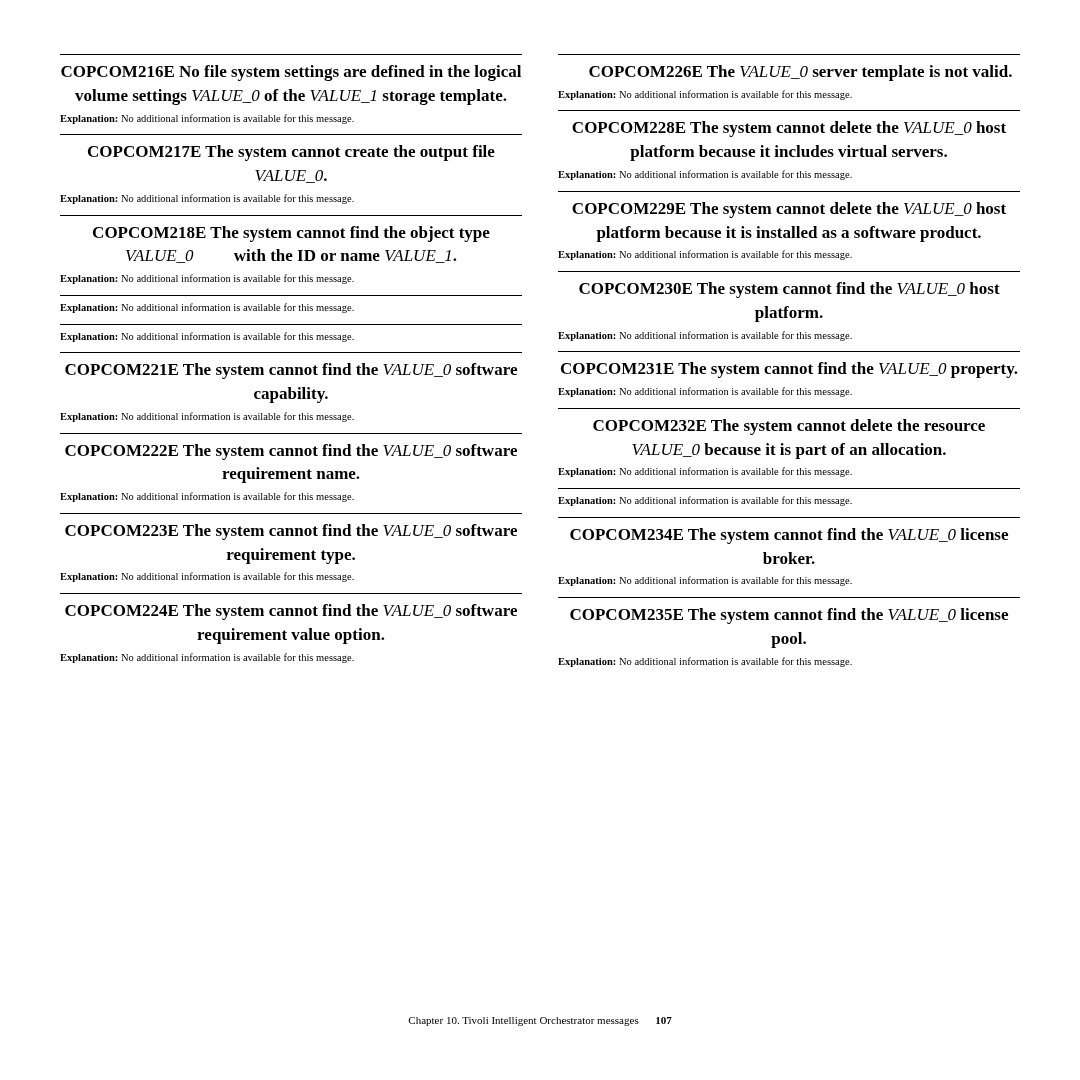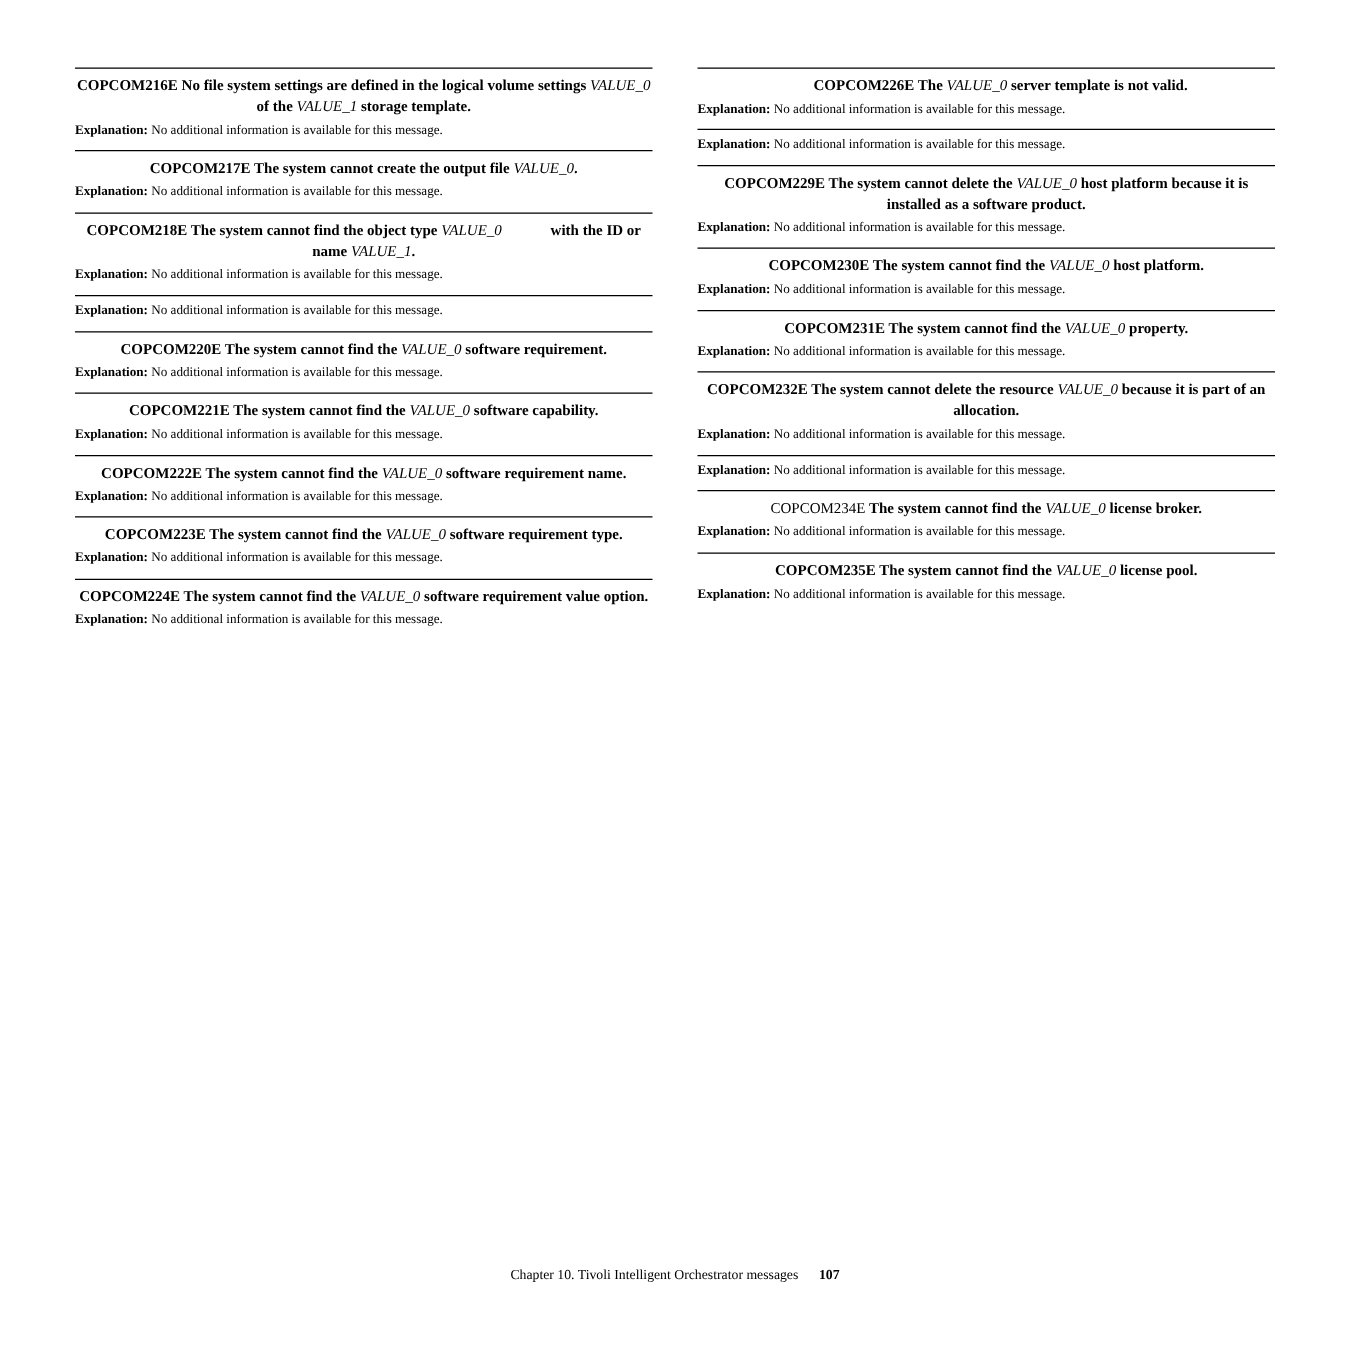--- a/index.html
+++ b/index.html
@@ -28,21 +28,21 @@
       flex: 1;
       display: flex;
       flex-direction: column;
     }
     .entry {
       border-top: 1px solid #000000;
       padding-top: 5px;
       margin-bottom: 8px;
     }
     .entry-title {
-      font-size: 12px;
+      font-size: 17px;
       font-weight: bold;
       text-align: center;
       line-height: 1.4;
       margin-bottom: 4px;
     }
     .entry-title .italic {
       font-style: italic;
       font-weight: normal;
     }
     .entry-body {
@@ -81,21 +81,20 @@
           <div class="entry-body"><span class="label">Explanation:  </span><span>No additional information is available for this message.</span></div>
         </div>
         <div class="entry">
           <div class="entry-title"><span style="font-weight: bold;">COPCOM218E</span><span style="font-weight: bold;">  The system cannot find the object type </span><span class="italic" style="font-style: italic;">VALUE_0</span><span style="font-weight: bold; margin-left: 36px;"> with the ID or name </span><span class="italic" style="font-style: italic;">VALUE_1</span><span style="font-weight: bold;">.</span></div>
           <div class="entry-body"><span class="label">Explanation:  </span><span>No additional information is available for this message.</span></div>
         </div>
         <div class="entry">
           <div class="entry-body"><span class="label">Explanation:  </span><span>No additional information is available for this message.</span></div>
         </div>
         <div class="entry">
-          <div class="entry-title"><span style="font-weight: bold;">COPCOM220E</span><span style="font-weight: bold;">  The system cannot find the </span><span class="italic" style="font-style: italic;">VALUE_0</span><span style="font-weight: bold;"> software requirement.</span></div>
           <div class="entry-body"><span class="label">Explanation:  </span><span>No additional information is available for this message.</span></div>
         </div>
         <div class="entry">
           <div class="entry-title"><span style="font-weight: bold;">COPCOM221E</span><span style="font-weight: bold;">  The system cannot find the </span><span class="italic" style="font-style: italic;">VALUE_0</span><span style="font-weight: bold;"> software capability.</span></div>
           <div class="entry-body"><span class="label">Explanation:  </span><span>No additional information is available for this message.</span></div>
         </div>
         <div class="entry">
           <div class="entry-title"><span style="font-weight: bold;">COPCOM222E</span><span style="font-weight: bold;">  The system cannot find the </span><span class="italic" style="font-style: italic;">VALUE_0</span><span style="font-weight: bold;"> software requirement name.</span></div>
           <div class="entry-body"><span class="label">Explanation:  </span><span>No additional information is available for this message.</span></div>
         </div>
@@ -107,20 +106,21 @@
           <div class="entry-title"><span style="font-weight: bold;">COPCOM224E</span><span style="font-weight: bold;">  The system cannot find the </span><span class="italic" style="font-style: italic;">VALUE_0</span><span style="font-weight: bold;"> software requirement value option.</span></div>
           <div class="entry-body"><span class="label">Explanation:  </span><span>No additional information is available for this message.</span></div>
         </div>
       </div>
     <div class="column" id="right-col">
         <div class="entry">
           <div class="entry-title"><span style="font-weight: bold; margin-left: 23px;">COPCOM226E</span><span style="font-weight: bold;">  The </span><span class="italic" style="font-style: italic;">VALUE_0</span><span style="font-weight: bold;"> server template is not valid.</span></div>
           <div class="entry-body"><span class="label">Explanation:  </span><span>No additional information is available for this message.</span></div>
         </div>
         <div class="entry">
+          <div class="entry-title"><span style="font-weight: bold;">COPCOM228E</span><span style="font-weight: bold;">  The system cannot delete the </span><span class="italic" style="font-style: italic;">VALUE_0</span><span style="font-weight: bold;"> host platform because it includes virtual servers.</span></div>
           <div class="entry-body"><span class="label">Explanation:  </span><span>No additional information is available for this message.</span></div>
         </div>
         <div class="entry">
           <div class="entry-title"><span style="font-weight: bold;">COPCOM229E</span><span style="font-weight: bold;">  The system cannot delete the </span><span class="italic" style="font-style: italic;">VALUE_0</span><span style="font-weight: bold;"> host platform because it is installed as a software product.</span></div>
           <div class="entry-body"><span class="label">Explanation:  </span><span>No additional information is available for this message.</span></div>
         </div>
         <div class="entry">
           <div class="entry-title"><span style="font-weight: bold;">COPCOM230E</span><span style="font-weight: bold;">  The system cannot find the </span><span class="italic" style="font-style: italic;">VALUE_0</span><span style="font-weight: bold;"> host platform.</span></div>
           <div class="entry-body"><span class="label">Explanation:  </span><span>No additional information is available for this message.</span></div>
         </div>
@@ -129,21 +129,21 @@
           <div class="entry-body"><span class="label">Explanation:  </span><span>No additional information is available for this message.</span></div>
         </div>
         <div class="entry">
           <div class="entry-title"><span style="font-weight: bold;">COPCOM232E</span><span style="font-weight: bold;">  The system cannot delete the resource </span><span class="italic" style="font-style: italic;">VALUE_0</span><span style="font-weight: bold;"> because it is part of an allocation.</span></div>
           <div class="entry-body"><span class="label">Explanation:  </span><span>No additional information is available for this message.</span></div>
         </div>
         <div class="entry">
           <div class="entry-body"><span class="label">Explanation:  </span><span>No additional information is available for this message.</span></div>
         </div>
         <div class="entry">
-          <div class="entry-title"><span style="font-weight: normal; text-align: right;">COPCOM234E</span><span style="font-weight: bold;">  The system cannot find the </span><span class="italic" style="font-style: italic;">VALUE_0</span><span style="font-weight: bold;"> license broker.</span></div>
+          <div class="entry-title"><span style="font-weight: bold; text-align: right;">COPCOM234E</span><span style="font-weight: bold;">  The system cannot find the </span><span class="italic" style="font-style: italic;">VALUE_0</span><span style="font-weight: bold;"> license broker.</span></div>
           <div class="entry-body"><span class="label">Explanation:  </span><span>No additional information is available for this message.</span></div>
         </div>
         <div class="entry">
           <div class="entry-title"><span style="font-weight: bold;">COPCOM235E</span><span style="font-weight: bold;">  The system cannot find the </span><span class="italic" style="font-style: italic;">VALUE_0</span><span style="font-weight: bold;"> license pool.</span></div>
           <div class="entry-body"><span class="label">Explanation:  </span><span>No additional information is available for this message.</span></div>
         </div>
       </div>
   </div>
   <div class="footer">
     <span class="chapter-text">Chapter 10.  Tivoli Intelligent Orchestrator messages</span>

